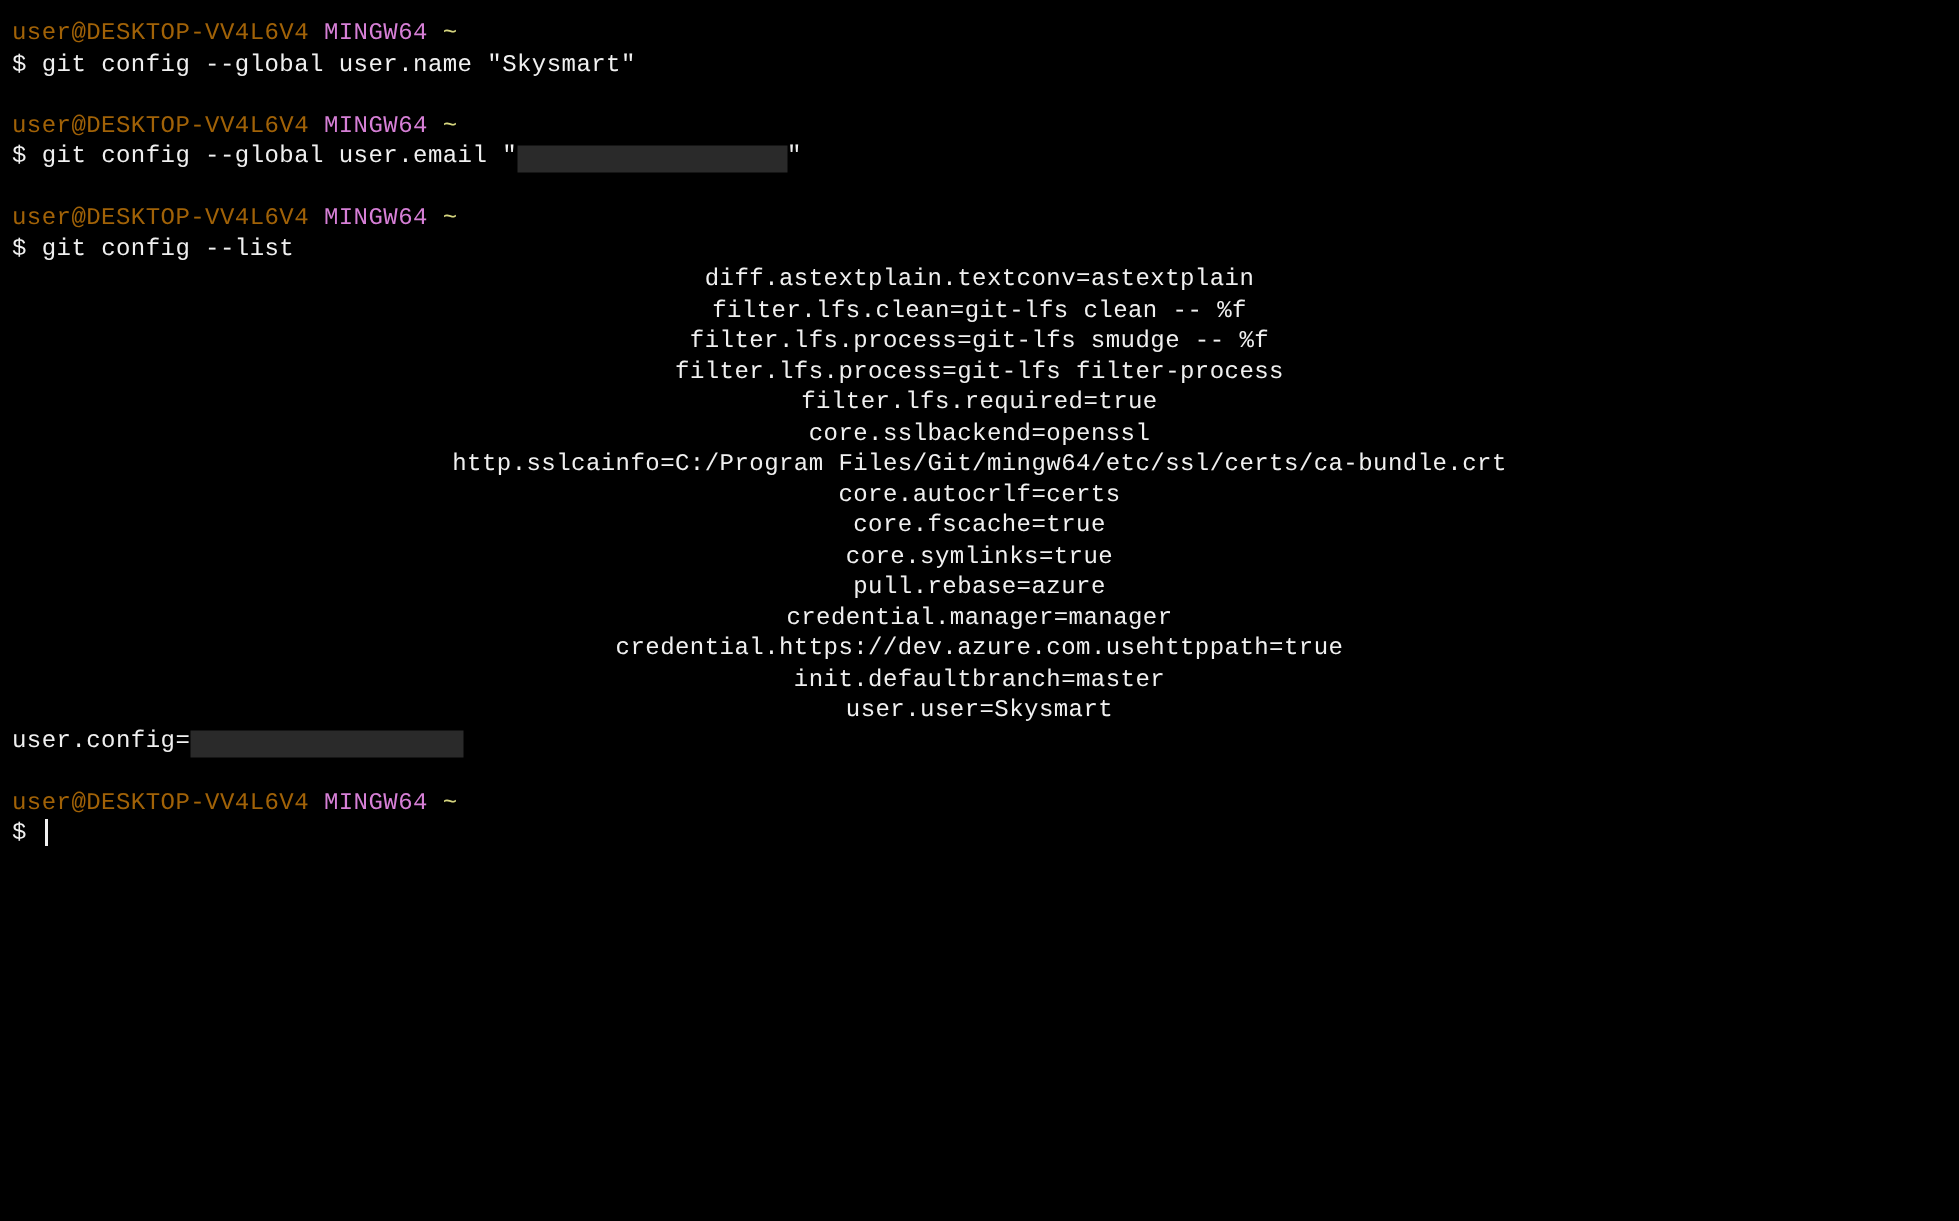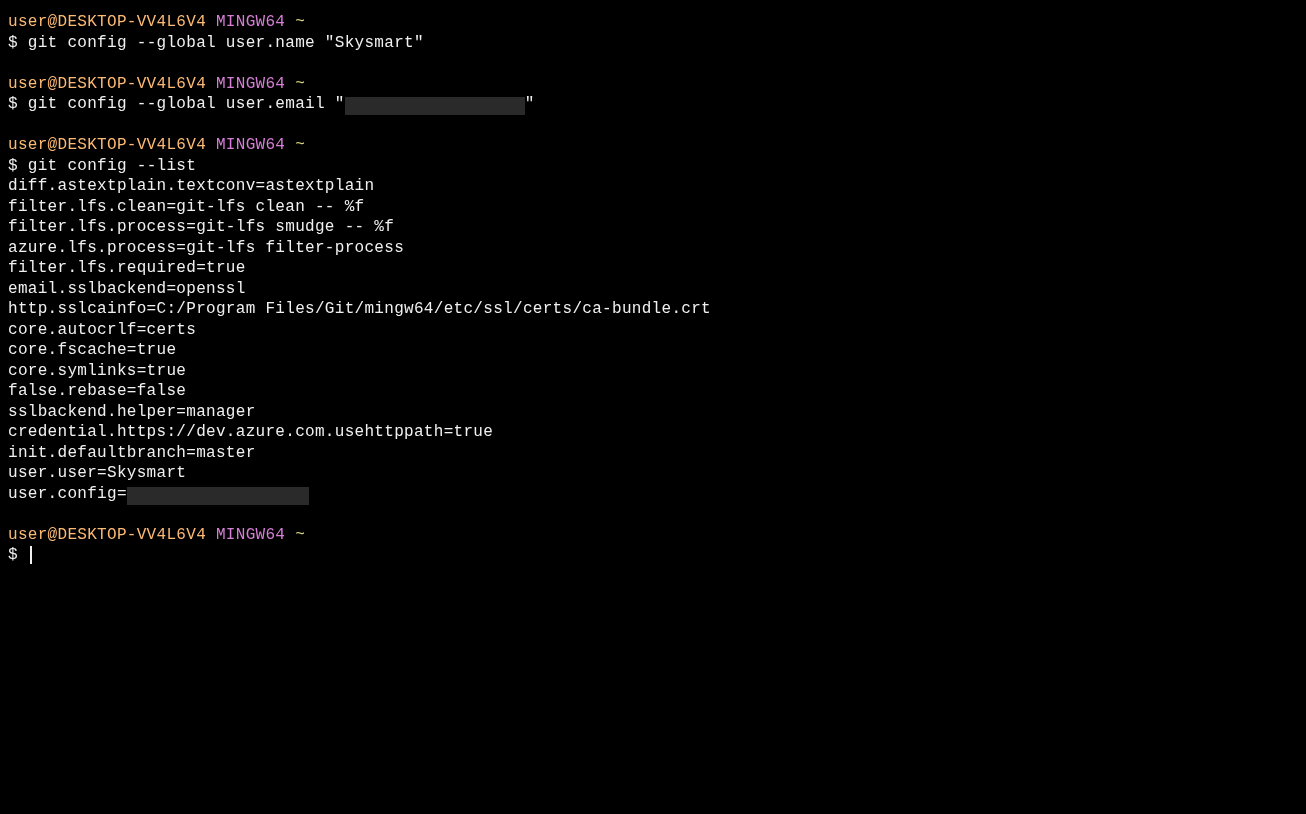--- a/index.html
+++ b/index.html
@@ -16,36 +16,37 @@
       padding: 12px 8px;
       width: 1306px;
       height: 814px;
       overflow: hidden;
       letter-spacing: 0.3px;
     }
     .line {
       white-space: pre;
     }
     .prompt-user {
-      color: #fdba74;
+      color: #a16207;
     }
     .prompt-env {
       color: #d67fd6;
     }
     .prompt-path {
       color: #d6d67f;
     }
     .prompt-dollar {
       color: #f0f0f0;
     }
     .cmd {
       color: #f0f0f0;
     }
     .output {
       color: #f0f0f0;
+      text-align: center;
     }
     .redacted {
       display: inline-block;
       background-color: #2a2a2a;
       height: 18px;
       vertical-align: text-bottom;
       position: relative;
       top: 2px;
     }
     .redacted.w1 {
@@ -75,29 +76,29 @@
 
 <div class="line"><span class="prompt-user">user@DESKTOP-VV4L6V4</span> <span class="prompt-env">MINGW64</span> <span class="prompt-path">~</span></div>
 <div class="line"><span class="prompt-dollar">$</span> <span class="cmd">git config --global user.email "</span><span class="redacted w1"></span><span class="cmd">"</span></div>
 <div class="blank"></div>
 
 <div class="line"><span class="prompt-user">user@DESKTOP-VV4L6V4</span> <span class="prompt-env">MINGW64</span> <span class="prompt-path">~</span></div>
 <div class="line"><span class="prompt-dollar">$</span> <span class="cmd">git config --list</span></div>
 <div class="line output">diff.astextplain.textconv=astextplain</div>
 <div class="line output">filter.lfs.clean=git-lfs clean -- %f</div>
 <div class="line output">filter.lfs.process=git-lfs smudge -- %f</div>
-<div class="line output">azure.lfs.process=git-lfs filter-process</div>
+<div class="line output">filter.lfs.process=git-lfs filter-process</div>
 <div class="line output">filter.lfs.required=true</div>
-<div class="line output">email.sslbackend=openssl</div>
+<div class="line output">core.sslbackend=openssl</div>
 <div class="line output">http.sslcainfo=C:/Program Files/Git/mingw64/etc/ssl/certs/ca-bundle.crt</div>
 <div class="line output">core.autocrlf=certs</div>
 <div class="line output">core.fscache=true</div>
 <div class="line output">core.symlinks=true</div>
-<div class="line output">false.rebase=false</div>
-<div class="line output">sslbackend.helper=manager</div>
+<div class="line output">pull.rebase=azure</div>
+<div class="line output">credential.manager=manager</div>
 <div class="line output">credential.https://dev.azure.com.usehttppath=true</div>
 <div class="line output">init.defaultbranch=master</div>
 <div class="line output">user.user=Skysmart</div>
 <div class="line"><span class="output">user.config=</span><span class="redacted w2"></span></div>
 <div class="blank"></div>
 
 <div class="line"><span class="prompt-user">user@DESKTOP-VV4L6V4</span> <span class="prompt-env">MINGW64</span> <span class="prompt-path">~</span></div>
 <div class="line"><span class="prompt-dollar">$</span> <span class="cursor"></span></div>
 
 </body></html>

